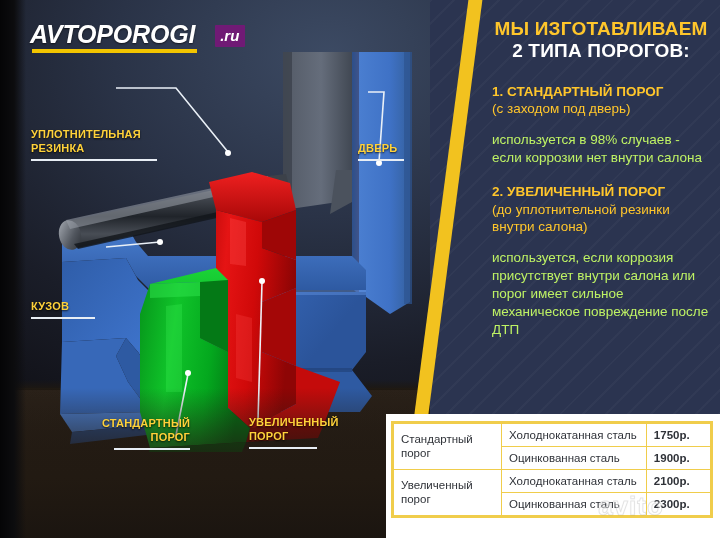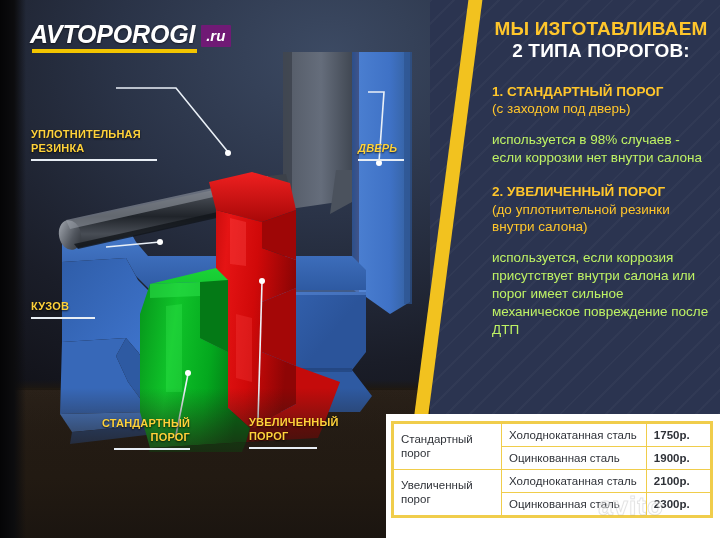--- a/index.html
+++ b/index.html
@@ -36,21 +36,21 @@
     background:linear-gradient(to bottom,rgba(0,0,0,0) 0%, #1e1811 100%);
   }
 
   
   .illus{position:absolute;left:0;top:52px;width:470px;height:400px;}
   .illus svg{display:block;}
 
   
   .logo{
     position:absolute;left:30px;top:22px;
-    display:flex;align-items:center;gap:6px;
+    display:flex;align-items:center;gap:20px;
   }
   .logo-word-wrap{position:relative;display:inline-block;}
   .logo-word{
     font-size:25px;font-weight:bold;font-style:italic;color:#ffffff;
     letter-spacing:-0.2px;
     text-shadow:0 1px 2px rgba(0,0,0,.6);
     line-height:1;
   }
   .logo-underline{
     position:absolute;left:2px;right:-2px;bottom:-6px;height:4px;
@@ -64,21 +64,21 @@
 
   
   .callout{position:absolute;color:#ffd23a;font-size:11px;font-weight:bold;
     line-height:1.25;letter-spacing:.2px;text-shadow:0 1px 2px rgba(0,0,0,.8);}
   .callout .ul{display:block;height:2px;background:#e8eef5;margin-top:3px;}
 
   #co-seal{left:31px;top:128px;width:130px;}
   #co-seal .ul{width:126px;}
   #co-body{left:31px;top:300px;width:66px;}
   #co-body .ul{width:64px;}
-  #co-door{left:358px;top:142px;width:48px;text-align:left;font-style:italic;}
+  #co-door{left:358px;top:142px;width:48px;text-align:left;}
   #co-door .ul{width:46px;}
   #co-std{left:60px;top:417px;width:130px;text-align:right;}
   #co-std .ul{width:76px;margin-left:auto;}
   #co-big{left:249px;top:416px;width:120px;text-align:left;}
   #co-big .ul{width:68px;}
 
   
   .right-panel{
     position:absolute;right:0;top:0;width:290px;height:538px;
     background:#2b3450;

